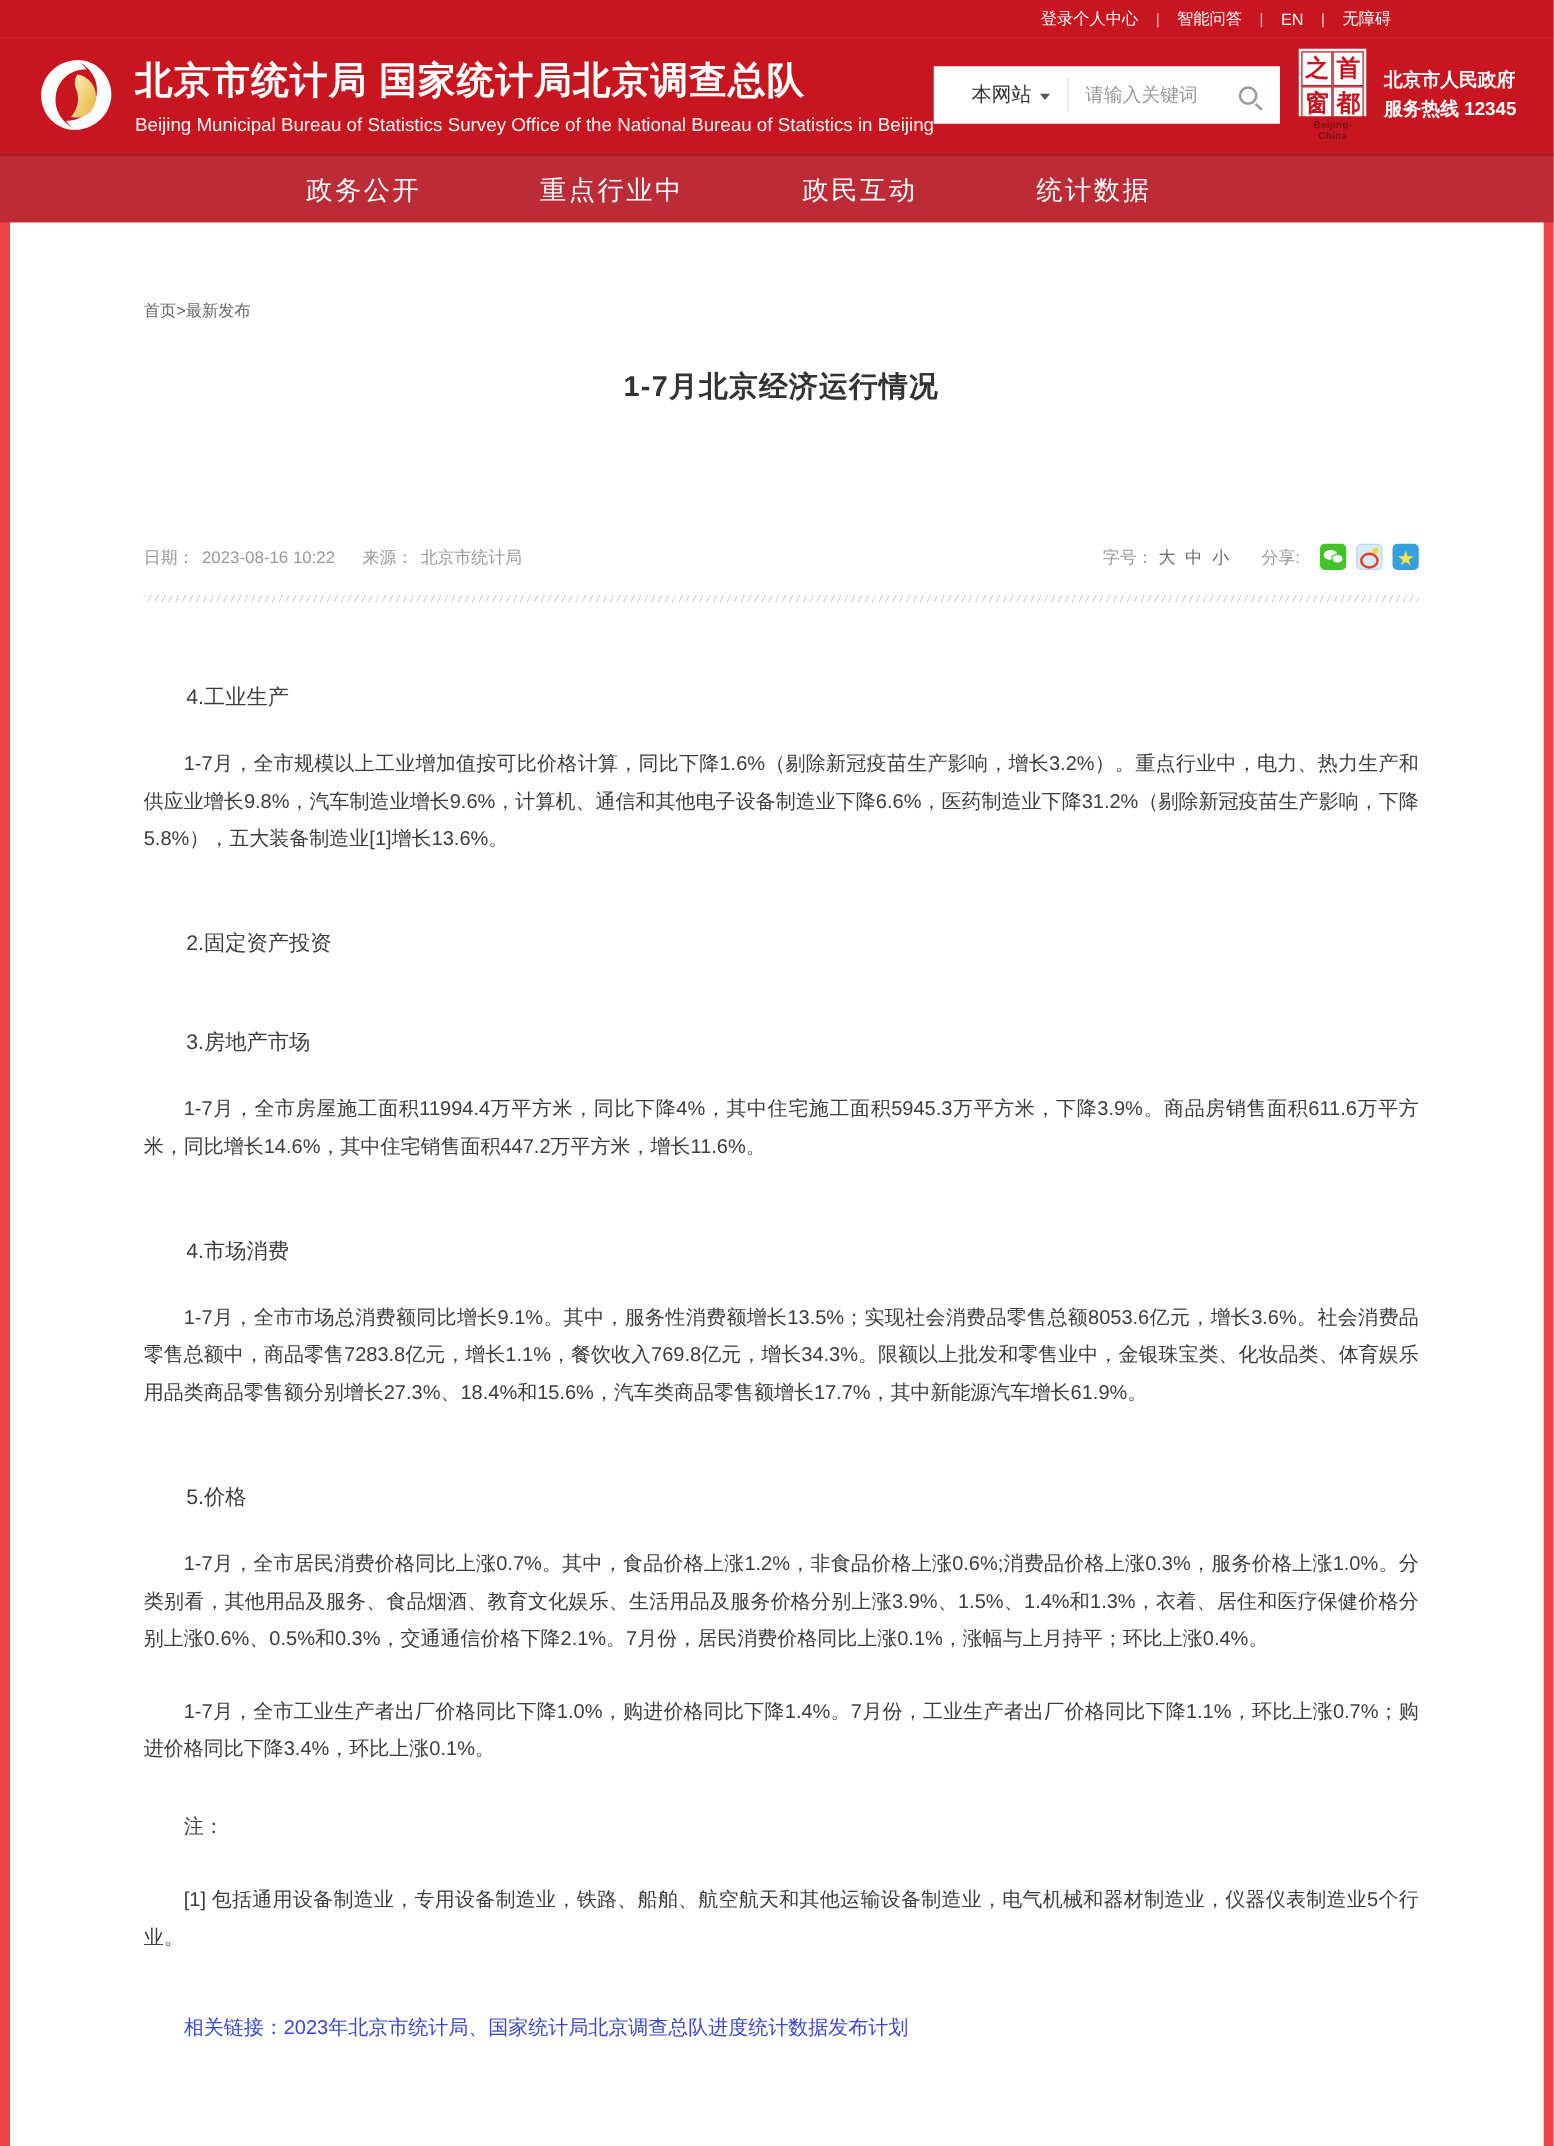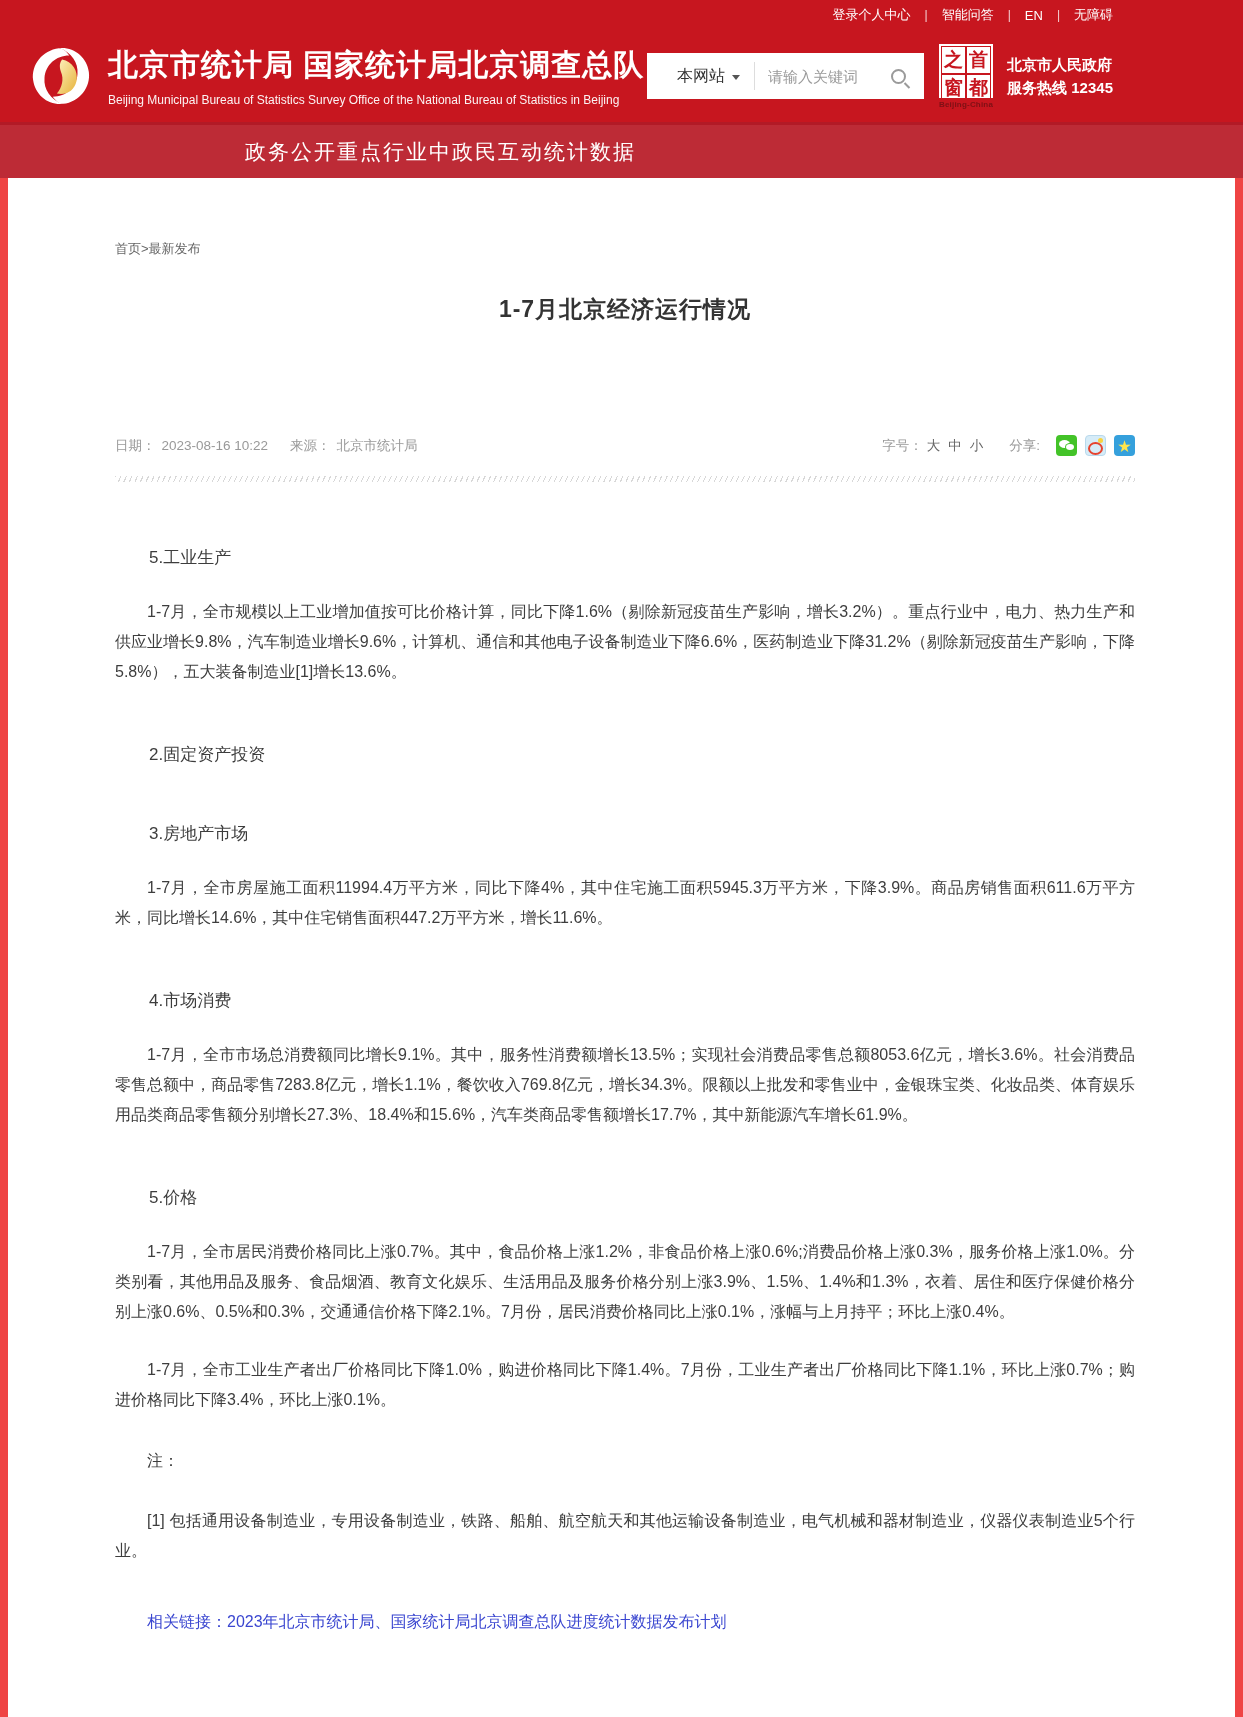--- a/index.html
+++ b/index.html
@@ -10,39 +10,39 @@
   
   .topbar { height:30px; background:#c7161f; display:flex; align-items:center; justify-content:flex-end; padding-right:130px; }
   .topbar a { color:#fff; font-size:13px; text-decoration:none; cursor:pointer; }
   .topbar .sep { color:rgba(255,255,255,.8); font-size:12px; margin:0 14px; }
 
   
   .header { height:92px; background:#c7161f; display:flex; align-items:center; padding:0 130px 0 28px; }
   .brand { display:flex; align-items:center; }
   .logo { width:66px; height:66px; flex:0 0 auto; margin-right:14px; }
   .brand-title { color:#fff; font-size:30px; font-weight:bold; letter-spacing:1px; white-space:nowrap; }
-  .brand-sub { color:#fff; font-size:12px; margin-top:7px; opacity:.95; white-space:nowrap; }
+  .brand-sub { color:#fff; font-size:15px; margin-top:7px; opacity:.95; white-space:nowrap; }
   .header-right { margin-left:auto; display:flex; align-items:center; }
   .searchbox { width:277px; height:46px; background:#fff; display:flex; align-items:center; }
   .scope { display:flex; align-items:center; padding:0 14px 0 30px; cursor:pointer; }
   .scope span { font-size:16px; color:#333; }
   .caret { width:0; height:0; border-left:4px solid transparent; border-right:4px solid transparent; border-top:5px solid #555; margin-left:7px; margin-top:2px; }
   .vdiv { width:1px; height:28px; background:#ddd; }
   .searchbox input { flex:1; min-width:0; border:none; outline:none; font-size:15px; color:#333; padding:0 6px 0 13px; font-family:inherit; }
   .searchbox input::placeholder { color:#9a9a9a; }
   .mag { width:15px; height:15px; border:2px solid #9a9a9a; border-radius:50%; position:relative; margin-right:18px; cursor:pointer; flex:0 0 auto; }
   .mag::after { content:""; position:absolute; width:2px; height:7px; background:#9a9a9a; transform:rotate(-45deg); left:13px; top:11px; }
   .seal { margin-left:15px; cursor:pointer; }
   .seal-grid { width:54px; height:54px; background:#fff; display:grid; grid-template-columns:1fr 1fr; grid-template-rows:1fr 1fr; padding:2px; }
   .seal-grid b { display:flex; align-items:center; justify-content:center; color:#c7161f; font-size:19px; font-weight:bold; border:1px solid #c7161f; }
   .seal-cap { font-size:8px; color:#7e1015; text-align:center; margin-top:2px; font-weight:bold; letter-spacing:.2px; }
   .hotline { margin-left:14px; color:#fff; font-size:15px; font-weight:bold; line-height:1.55; white-space:nowrap; }
 
   
-  .nav { height:56px; background:#bd2b36; border-top:3px solid #b21a26; display:flex; align-items:center; padding-left:245px; }
+  .nav { height:56px; background:#bd2b36; border-top:3px solid #b21a26; display:flex; align-items:center; gap:95px; padding-left:245px; }
   .nav a { color:#fff; font-size:21px; letter-spacing:2px; text-decoration:none; cursor:pointer; white-space:nowrap; }
 
   
   .main { padding:0 8px; }
   .card { background:#fff; min-height:1539px; padding:62px 100px 40px 107px; }
   .breadcrumb { font-size:13px; color:#666; }
   .breadcrumb a { color:#666; text-decoration:none; cursor:pointer; }
   .article-title { text-align:center; font-size:23px; color:#333; font-weight:600; margin-top:36px; letter-spacing:1px; }
 
   .meta { display:flex; justify-content:space-between; align-items:center; margin-top:110px; font-size:13.5px; color:#999; }
@@ -163,21 +163,21 @@
           <span class="sicon wechat"></span>
           <span class="sicon weibo"></span>
           <span class="sicon qzone">★</span>
         </div>
       </div>
 
       <div class="hatch"></div>
 
       <div class="article">
 
-        <div class="sec-h">5.工业生产</div>
+        <div class="sec-h">4.工业生产</div>
         <p class="para">1-7月，全市规模以上工业增加值按可比价格计算，同比下降1.6%（剔除新冠疫苗生产影响，增长3.2%）。重点行业中，电力、热力生产和供应业增长9.8%，汽车制造业增长9.6%，计算机、通信和其他电子设备制造业下降6.6%，医药制造业下降31.2%（剔除新冠疫苗生产影响，下降5.8%），五大装备制造业[1]增长13.6%。</p>
 
         <div class="sec-h following">2.固定资产投资</div>
 
         <div class="sec-h following">3.房地产市场</div>
         <p class="para">1-7月，全市房屋施工面积11994.4万平方米，同比下降4%，其中住宅施工面积5945.3万平方米，下降3.9%。商品房销售面积611.6万平方米，同比增长14.6%，其中住宅销售面积447.2万平方米，增长11.6%。</p>
 
         <div class="sec-h following">4.市场消费</div>
         <p class="para">1-7月，全市市场总消费额同比增长9.1%。其中，服务性消费额增长13.5%；实现社会消费品零售总额8053.6亿元，增长3.6%。社会消费品零售总额中，商品零售7283.8亿元，增长1.1%，餐饮收入769.8亿元，增长34.3%。限额以上批发和零售业中，金银珠宝类、化妆品类、体育娱乐用品类商品零售额分别增长27.3%、18.4%和15.6%，汽车类商品零售额增长17.7%，其中新能源汽车增长61.9%。</p>
 

